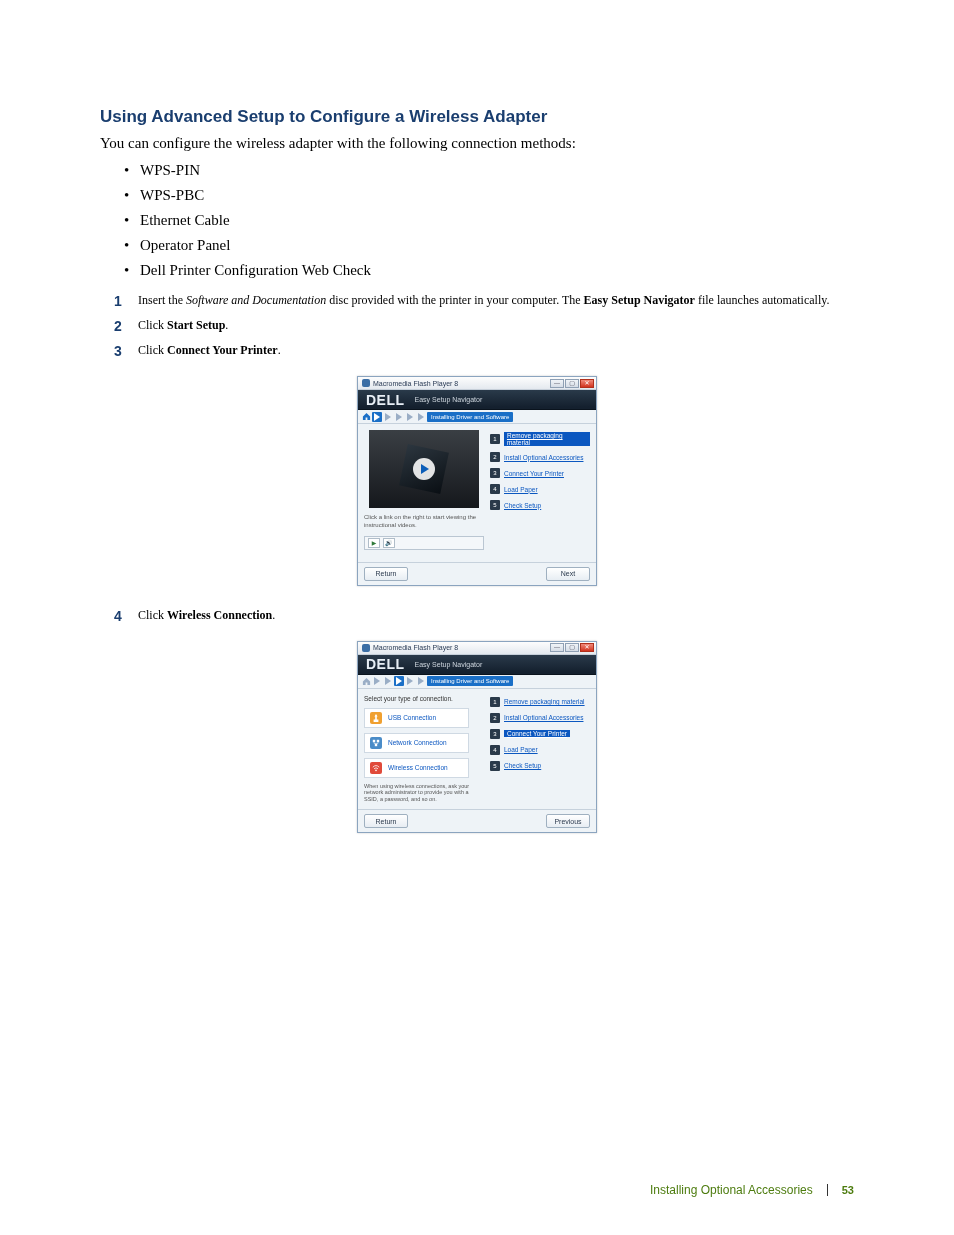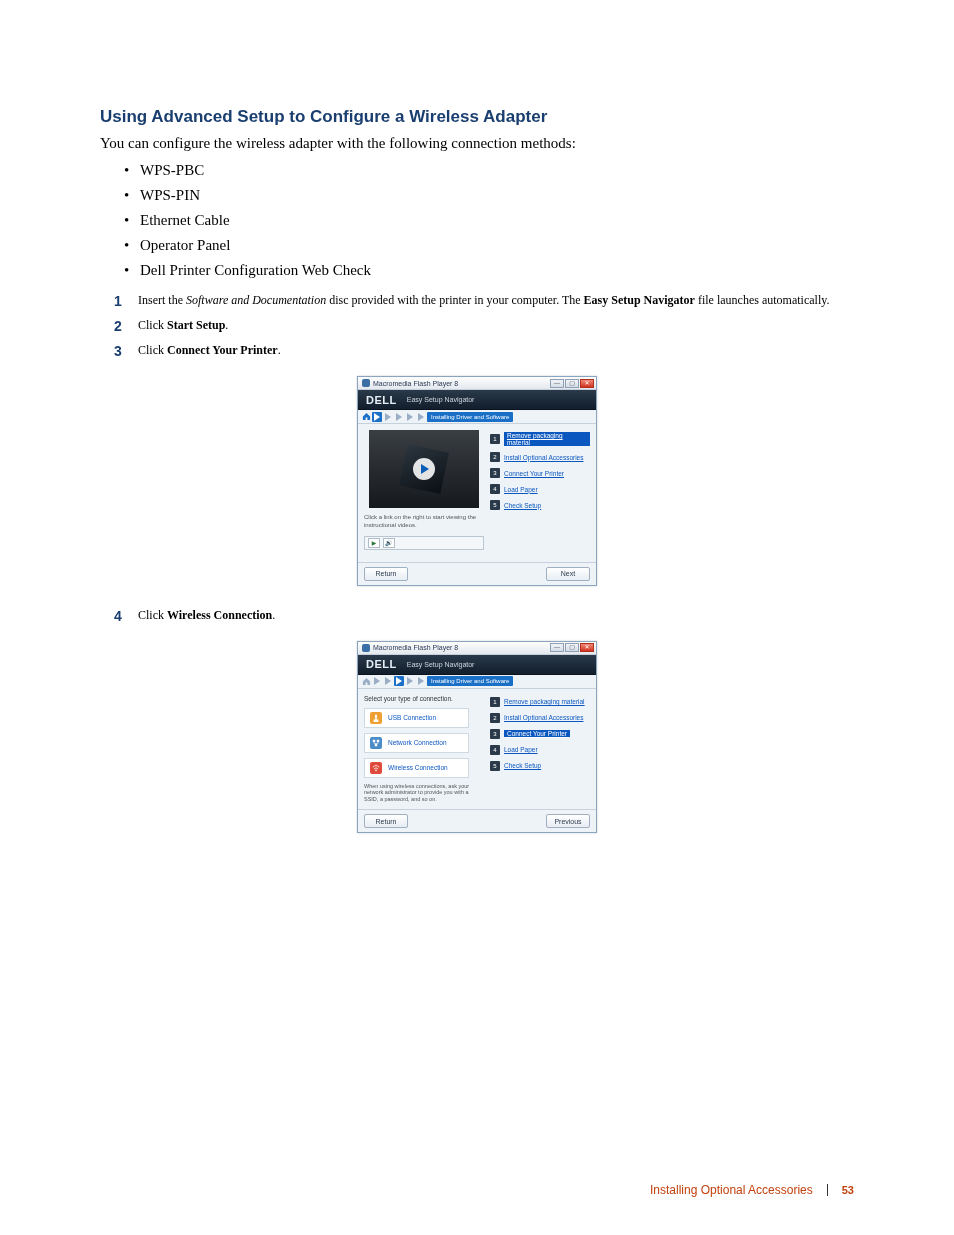--- a/index.html
+++ b/index.html
@@ -105,21 +105,21 @@
   .ss-winbtn.close { background: linear-gradient(#f08a7a, #d1331f); color:#fff; border-color:#b0301c;}
   .ss-brandbar {
     height: 20px;
     background: linear-gradient(#2a3a4a 0%, #14202e 90%);
     display: flex; align-items: center; gap: 10px;
     padding: 0 8px;
     color: #e7eef5;
     border-bottom: 1px solid #0a131d;
   }
   .ss-brand-logo {
-    font-weight: bold; font-size: 11px; letter-spacing: 0.5px;
+    font-weight: bold; font-size: 14px; letter-spacing: 0.5px;
   }
   .ss-brand-sub { font-size: 7px; opacity: 0.85; }
   .ss-crumb {
     height: 14px;
     background: #eef3f7;
     border-bottom: 1px solid #c6d1dc;
     display: flex; align-items: center; gap: 1px;
     padding: 0 4px;
   }
   .ss-home-icon {
@@ -233,35 +233,35 @@
   .ss-footnote { font-size:5.5px; color:#555; line-height:1.25; margin-top:4px;}
 
   
   .page-footer {
     position:absolute;
     bottom: 38px;
     right: 100px;
     font-family: Arial, Helvetica, sans-serif;
     font-size: 12px;
     display:flex; align-items:center; gap:14px;
-    color:#c2410c;
+    color:#4d7c0f;
   }
   .page-footer .divider { width:1px; height:12px; background:#333;}
   .page-footer .pnum { font-weight:bold; font-size:11px;}
 </style>
 </head>
 <body>
 
 <div class="page">
   <h3 class="section-heading">Using Advanced Setup to Configure a Wireless Adapter</h3>
   <p class="intro-text">You can configure the wireless adapter with the following connection methods:</p>
 
   <ul class="bullets">
+    <li>WPS-PIN</li>
     <li>WPS-PBC</li>
-    <li>WPS-PIN</li>
     <li>Ethernet Cable</li>
     <li>Operator Panel</li>
     <li>Dell Printer Configuration Web Check</li>
   </ul>
 
   <ol class="steps">
     <li>
       <span>Insert the </span><span class="italic">Software and Documentation</span><span> disc provided with the printer in your computer. The </span><span class="bold">Easy Setup Navigator</span><span> file launches automatically.</span>
     </li>
     <li>

